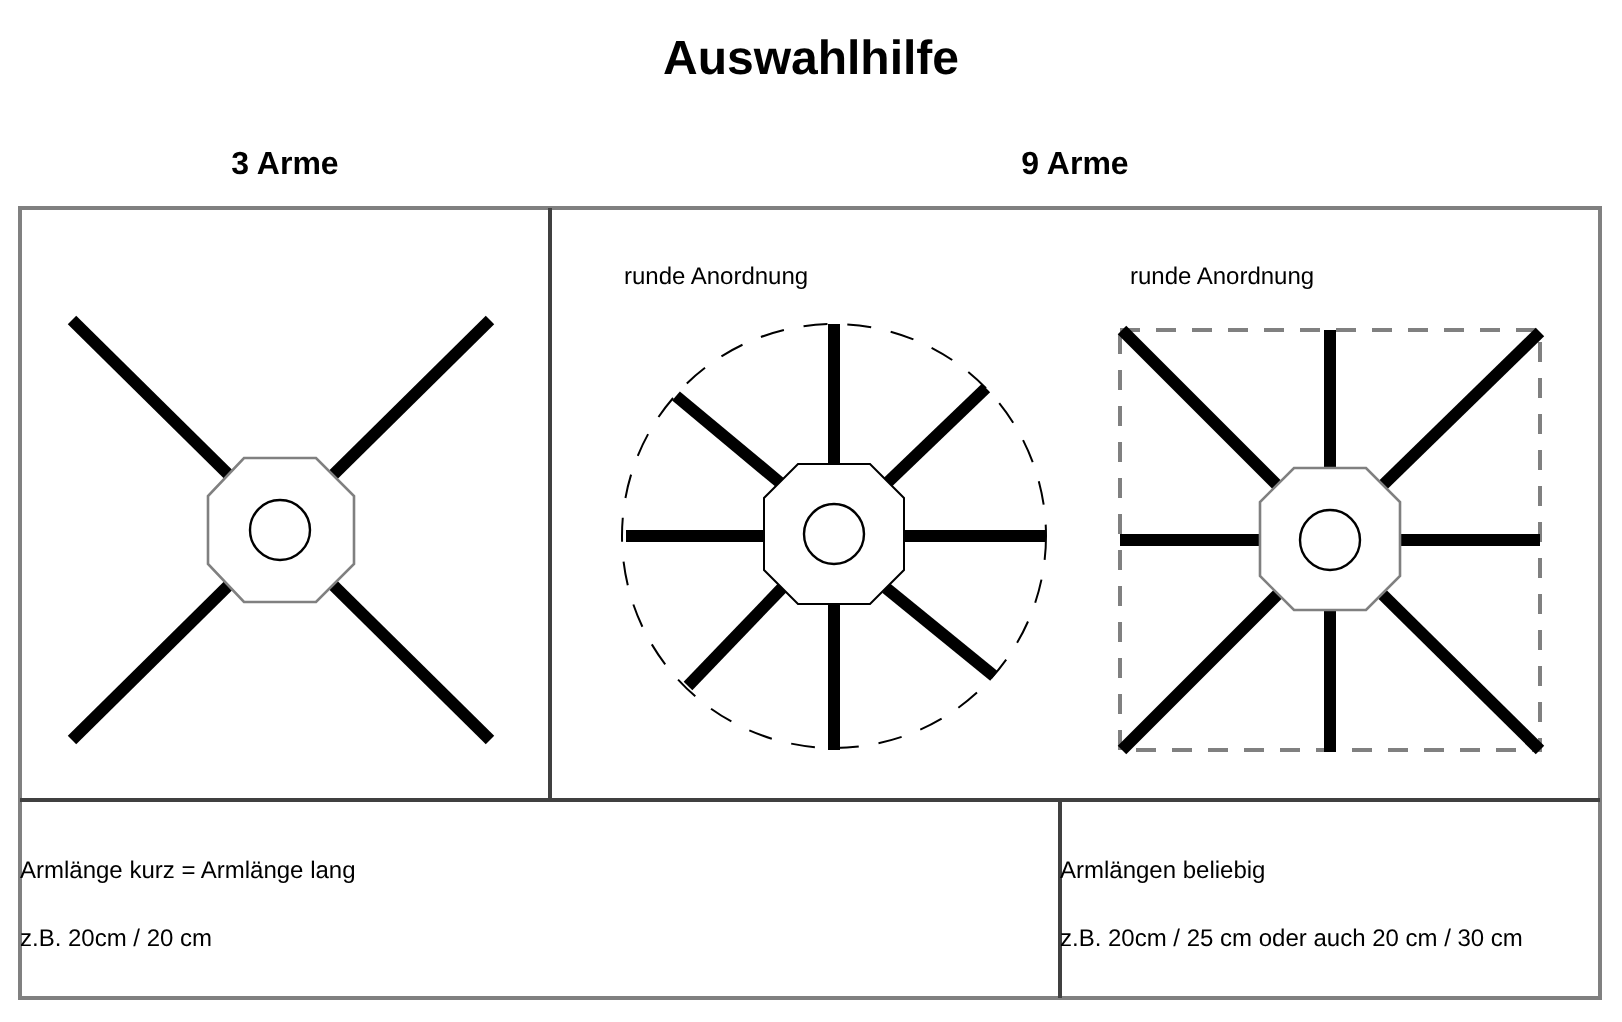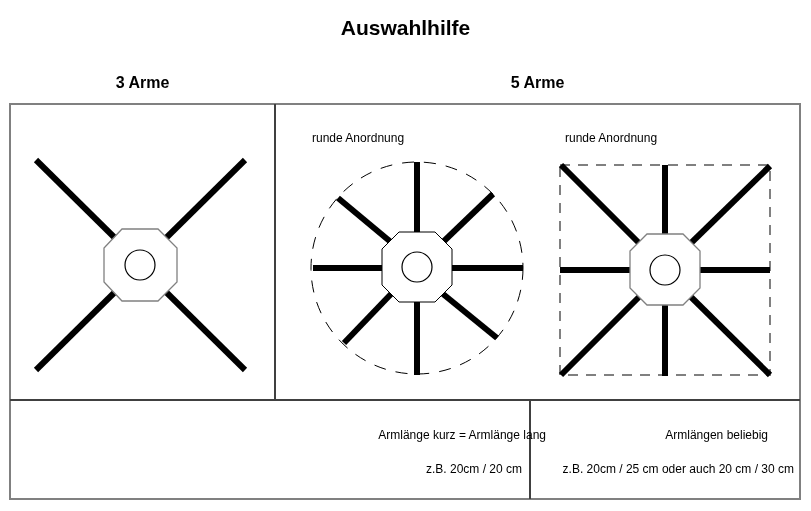--- a/index.html
+++ b/index.html
@@ -1,28 +1,28 @@
 <!DOCTYPE html>
 <html><head>
 <meta charset="utf-8">
 <style>
   html, body { margin: 0; padding: 0; background: #ffffff; }
   body { width: 811px; height: 511px; position: relative; overflow: hidden; font-family: "Liberation Sans", sans-serif; color: #000; }
-  .title { position: absolute; left: 0; width: 811px; top: 16px; text-align: center; font-size: 21px; font-weight: bold; }
+  .title { position: absolute; left: 0; width: 811px; top: 16px; text-align: center; font-size: 24px; font-weight: bold; }
   .col-head { position: absolute; top: 74px; font-size: 16px; font-weight: bold; text-align: center; }
   .sub-head { position: absolute; top: 131px; font-size: 12px; }
   svg.diagram { position: absolute; left: 0; top: 0; }
-  .cap { position: absolute; font-size: 12px; text-align: right; padding-left: 16px; }
+  .cap { position: absolute; font-size: 12px; text-align: left; }
 </style>
 </head>
 <body>
 
 <div class="title">Auswahlhilfe</div>
 <div class="col-head" style="left:10px; width:265px;">3 Arme</div>
-<div class="col-head" style="left:275px; width:525px;">5 Arme</div>
+<div class="col-head" style="left:275px; width:525px;">9 Arme</div>
 <div class="sub-head" style="left:312px; width:210px;">runde Anordnung</div>
 <div class="sub-head" style="left:565px; width:200px;">runde Anordnung</div>
 
 <svg class="diagram" width="811" height="511" viewBox="0 0 811 511">
 
   <rect x="10" y="104" width="790" height="395" fill="none" stroke="#808080" stroke-width="2"></rect>
 
   <line x1="275" y1="104" x2="275" y2="400" stroke="#404040" stroke-width="2"></line>
   <line x1="10" y1="400" x2="800" y2="400" stroke="#404040" stroke-width="2"></line>
   <line x1="530" y1="400" x2="530" y2="499" stroke="#404040" stroke-width="2"></line>

